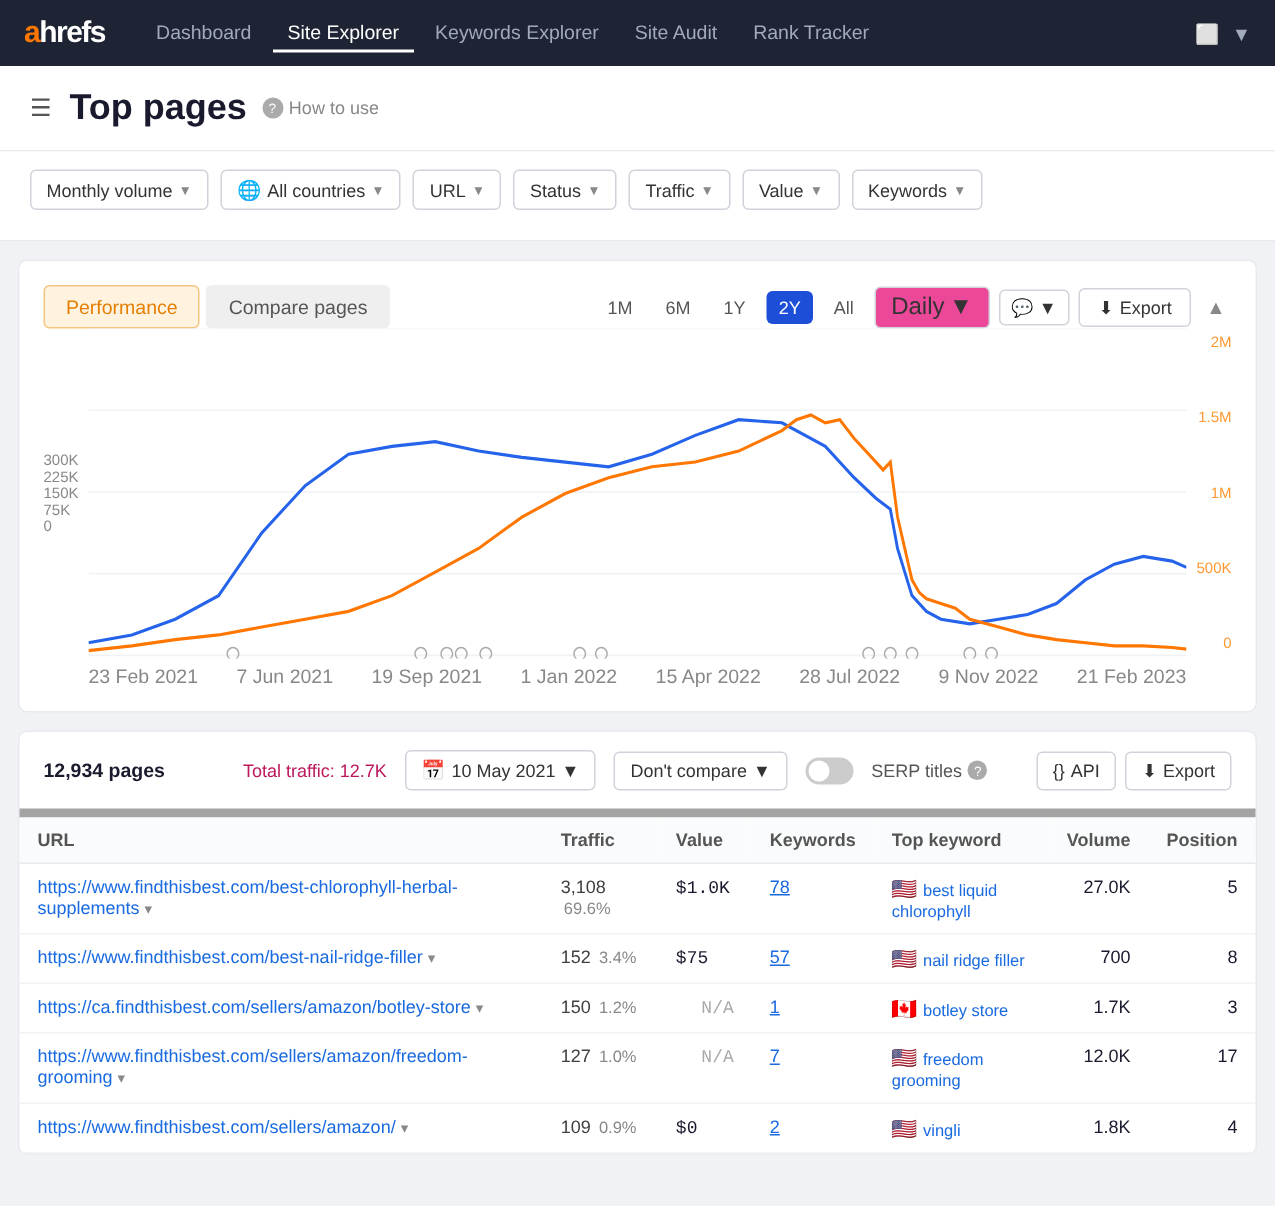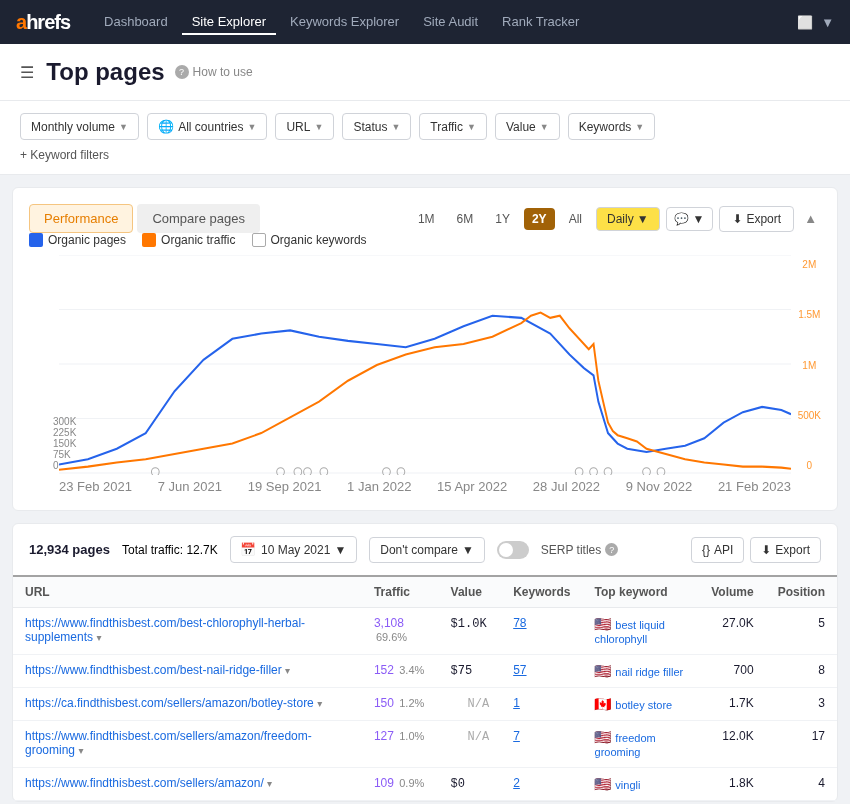--- a/index.html
+++ b/index.html
@@ -31,65 +31,65 @@
 
     
     .chart-section { background: #fff; margin: 12px; border: 1px solid #e8eaed; border-radius: 6px; padding: 16px; }
     .chart-header { display: flex; align-items: center; justify-content: space-between; }
     .chart-tabs { display: flex; gap: 4px; }
     .chart-tab { padding: 6px 14px; border-radius: 4px; font-size: 13px; cursor: pointer; border: 1px solid transparent; }
     .chart-tab.active { background: #fff3e0; color: #e67e00; border-color: #f5c580; font-weight: 500; }
     .chart-tab:not(.active) { color: #555; }
     .chart-controls { display: flex; align-items: center; gap: 6px; }
     .time-btn { padding: 4px 8px; border-radius: 4px; font-size: 12px; cursor: pointer; border: none; background: transparent; color: #555; }
-    .time-btn.active { background: #a16207; color: #fff; border-radius: 4px; font-weight: bold; }
-    .daily-btn { padding: 4px 10px; border-radius: 4px; font-size: 12px; cursor: pointer; border: 1px solid #d0d3d9; background: #fde047; color: #333; display: flex; align-items: center; gap: 3px; }
+    .time-btn.active { background: #1d4ed8; color: #fff; border-radius: 4px; }
+    .daily-btn { padding: 4px 10px; border-radius: 4px; font-size: 16px; cursor: pointer; border: 1px solid #d0d3d9; background: #ec4899; color: #333; display: flex; align-items: center; gap: 3px; }
     .icon-btn { padding: 4px 8px; border-radius: 4px; font-size: 12px; cursor: pointer; border: 1px solid #d0d3d9; background: #fff; color: #333; display: flex; align-items: center; gap: 3px; }
     .export-btn { padding: 5px 12px; border-radius: 4px; font-size: 12px; cursor: pointer; border: 1px solid #d0d3d9; background: #fff; color: #333; display: flex; align-items: center; gap: 4px; }
     .collapse-btn { color: #888; cursor: pointer; padding: 4px; }
 
     
     .chart-legend { display: flex; gap: 16px; margin-bottom: 8px; align-items: center; }
     .legend-item { display: flex; align-items: center; gap: 5px; font-size: 12px; color: #333; cursor: pointer; }
     .legend-check { width: 14px; height: 14px; border-radius: 2px; display: inline-block; }
     .legend-check.blue { background: #2563eb; }
     .legend-check.orange { background: #ff7700; border-color: #ff7700; }
     .legend-check.empty { border: 1px solid #aaa; background: #fff; }
 
     
     .chart-container { position: relative; height: 220px; width: 100%; }
     .chart-container svg { width: 100%; height: 100%; }
-    .y-axis-left { position: absolute; left: 0; top: 0; height: 100%; display: flex; flex-direction: column; justify-content: flex-end; font-size: 10px; color: #888; padding: 4px 0; margin-left: 24px; }
-    .y-axis-right { position: absolute; right: 0; top: 0; height: 100%; display: flex; flex-direction: column; justify-content: space-between; font-size: 10px; color: #ff9933; padding: 4px 0; text-align: right; align-items: center; }
+    .y-axis-left { position: absolute; left: 0; top: 0; height: 100%; display: flex; flex-direction: column; justify-content: center; font-size: 10px; color: #888; padding: 4px 0; }
+    .y-axis-right { position: absolute; right: 0; top: 0; height: 100%; display: flex; flex-direction: column; justify-content: space-between; font-size: 10px; color: #ff9933; padding: 4px 0; text-align: right; }
     .x-axis { display: flex; justify-content: space-between; font-size: 13px; color: #888; margin-top: 4px; padding: 0 30px; }
 
     
     .table-section { background: #fff; margin: 12px; border: 1px solid #e8eaed; border-radius: 6px; }
-    .table-header { padding: 12px 16px; border-bottom: 2px solid #a3a3a3; display: flex; align-items: center; gap: 12px; }
+    .table-header { padding: 12px 16px; border-bottom: 6px solid #a3a3a3; display: flex; align-items: center; gap: 12px; }
     .pages-count { font-size: 13px; font-weight: 600; }
-    .total-traffic { font-size: 12px; color: #000000; }
+    .total-traffic { font-size: 12px; color: #be185d; margin-left: 40px; }
     .date-filter { border: 1px solid #d0d3d9; border-radius: 4px; padding: 5px 10px; font-size: 12px; cursor: pointer; background: #fff; color: #333; display: flex; align-items: center; gap: 4px; }
     .compare-btn { border: 1px solid #d0d3d9; border-radius: 4px; padding: 5px 10px; font-size: 12px; cursor: pointer; background: #fff; color: #333; display: flex; align-items: center; gap: 4px; }
     .toggle-switch { width: 32px; height: 18px; background: #ccc; border-radius: 9px; position: relative; cursor: pointer; }
     .toggle-switch::after { content: ''; position: absolute; width: 14px; height: 14px; background: #fff; border-radius: 50%; top: 2px; left: 2px; transition: 0.2s; }
     .serp-title { font-size: 12px; color: #555; display: flex; align-items: center; gap: 4px; }
     .api-btn { border: 1px solid #d0d3d9; border-radius: 4px; padding: 5px 10px; font-size: 12px; cursor: pointer; background: #fff; color: #333; display: flex; align-items: center; gap: 4px; }
     .export-btn2 { border: 1px solid #d0d3d9; border-radius: 4px; padding: 5px 10px; font-size: 12px; cursor: pointer; background: #fff; color: #333; display: flex; align-items: center; gap: 4px; }
     .ml-auto { margin-left: auto; display: flex; gap: 6px; align-items: center; }
 
     
     table { width: 100%; border-collapse: collapse; }
     thead tr { border-bottom: 1px solid #e8eaed; }
     thead th { padding: 8px 12px; font-size: 12px; color: #555; font-weight: 600; text-align: left; background: #fafbfc; }
     thead th.right { text-align: right; }
     tbody tr { border-bottom: 1px solid #f0f2f5; }
     tbody td { padding: 8px 12px; font-size: 12px; vertical-align: top; }
     .url-link { color: #1a6ae0; text-decoration: none; font-size: 12px; }
     .url-caret { color: #888; font-size: 10px; cursor: pointer; }
-    .traffic-val { font-size: 12px; color: #8b5cf6; font-weight: 500; }
+    .traffic-val { font-size: 12px; color: #404040; font-weight: 500; }
     .traffic-pct { font-size: 11px; color: #888; margin-left: 2px; }
     .value-val { font-size: 12px; color: #1a1a2e; font-family: Liberation Mono, monospace; }
     .kw-link { color: #1a6ae0; font-weight: 500; }
     .top-kw { color: #1a6ae0; font-size: 11px; text-decoration: none; }
     .flag { font-size: 14px; }
     .vol-val { font-size: 12px; color: #1a1a2e; }
     .pos-val { font-size: 12px; color: #1a1a2e; }
     .na-val { color: #aaa; margin-left: 17px; }
     td.right { text-align: right; }
     .calendar-icon { font-size: 13px; }
@@ -147,23 +147,20 @@
       <span class="caret">▼</span>
     </button>
     <button class="filter-btn">
       <span>Value</span>
       <span class="caret">▼</span>
     </button>
     <button class="filter-btn">
       <span>Keywords</span>
       <span class="caret">▼</span>
     </button>
-  </div>
-  <div class="add-filter">
-    <span>+ Keyword filters</span>
   </div>
 </div>
 
 <div class="chart-section">
   <div class="chart-header">
     <div class="chart-tabs">
       <button class="chart-tab active">Performance</button>
       <button class="chart-tab">Compare pages</button>
     </div>
     <div class="chart-controls">
@@ -181,34 +178,20 @@
         <span>▼</span>
       </button>
       <button class="export-btn">
         <span>⬇</span>
         <span>Export</span>
       </button>
       <span class="collapse-btn">▲</span>
     </div>
   </div>
 
-  <div class="chart-legend">
-    <div class="legend-item">
-      <span class="legend-check blue"></span>
-      <span>Organic pages</span>
-    </div>
-    <div class="legend-item">
-      <span class="legend-check orange"></span>
-      <span>Organic traffic</span>
-    </div>
-    <div class="legend-item">
-      <span class="legend-check empty"></span>
-      <span>Organic keywords</span>
-    </div>
-  </div>
 
   <div class="chart-container">
     <div class="y-axis-left">
       <span>300K</span>
       <span>225K</span>
       <span>150K</span>
       <span>75K</span>
       <span>0</span>
     </div>
     <div class="y-axis-right">

